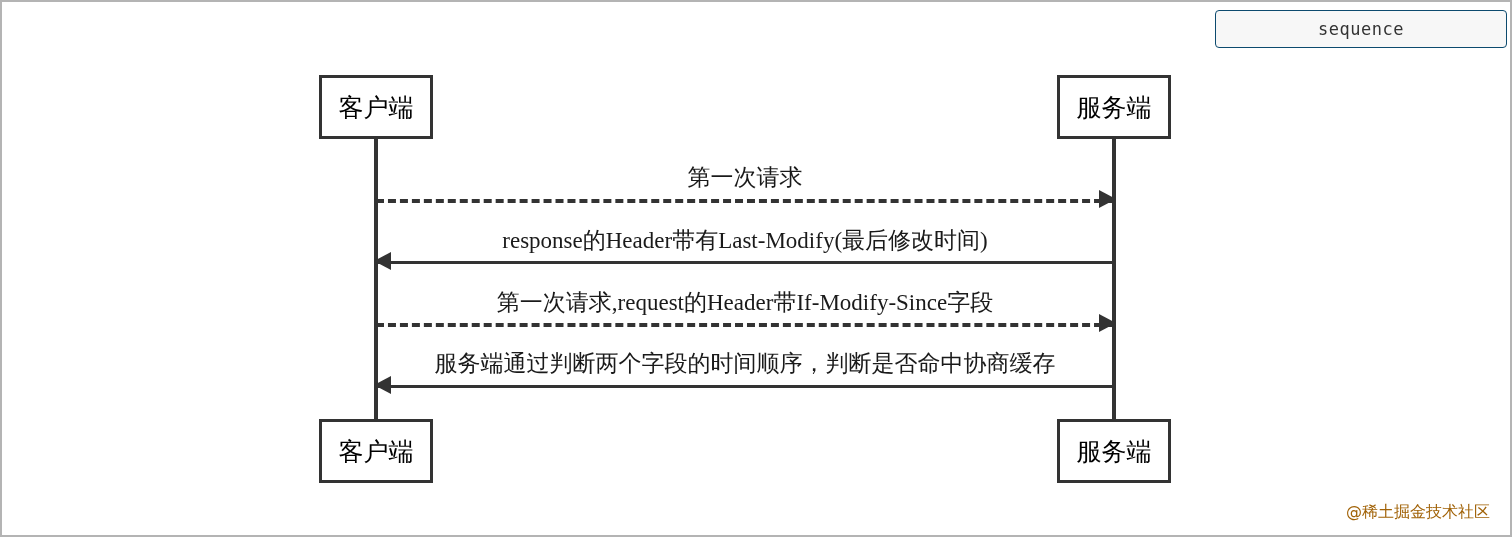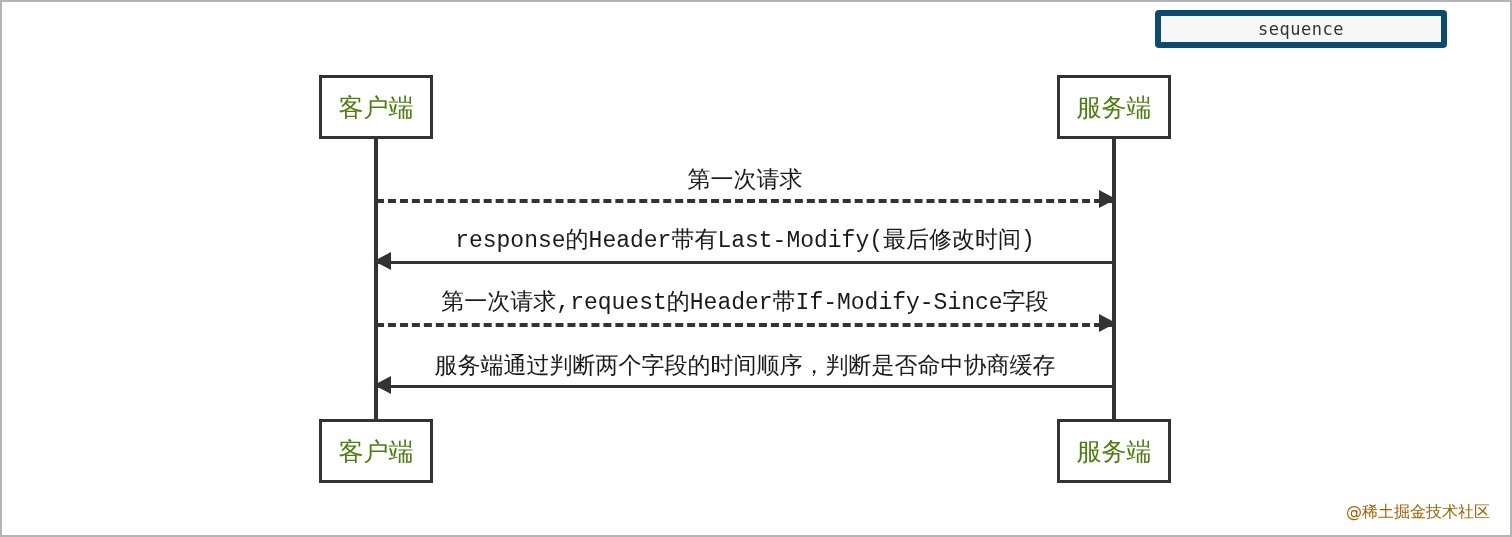--- a/index.html
+++ b/index.html
@@ -24,48 +24,48 @@
     top: 0;
     width: 1512px;
     height: 537px;
     box-sizing: border-box;
     border: 2px solid #b4b4b4;
     background: #ffffff;
   }
   
   .sequence-tag {
     position: absolute;
-    left: 1155px;
+    left: 1215px;
     top: 10px;
     width: 292px;
     height: 38px;
     box-sizing: border-box;
     background: #f7f7f7;
-    border: 6px solid #0c4a6e;
+    border: 1px solid #0c4a6e;
     border-radius: 4px;
     display: flex;
     align-items: center;
     justify-content: center;
     font-family: "DejaVu Sans Mono", "Liberation Mono", monospace;
     font-size: 17px;
     color: #333333;
     letter-spacing: 0.5px;
   }
   
   .participant {
     position: absolute;
     box-sizing: border-box;
     background: #ffffff;
     border: 3px solid #333333;
     display: flex;
     align-items: center;
     justify-content: center;
     font-family: "DejaVu Sans", "Liberation Sans", sans-serif;
     font-size: 25px;
-    color: #4d7c0f;
+    color: #000000;
     z-index: 3;
   }
   .p-client-top   { left: 319px; top: 75px;  width: 114px; height: 64px; }
   .p-server-top   { left: 1057px; top: 75px; width: 114px; height: 64px; }
   .p-client-bot   { left: 319px; top: 419px; width: 114px; height: 64px; }
   .p-server-bot   { left: 1057px; top: 419px; width: 114px; height: 64px; }
 
   
   .lifeline {
     position: absolute;
@@ -95,28 +95,28 @@
   .msg-line.dashed {
     border-top-style: dashed;
     border-top-width: 4px;
   }
   .msg-label {
     position: absolute;
     left: 0;
     width: 100%;
     bottom: 7px;
     text-align: center;
-    font-family: Liberation Mono, monospace;
+    font-family: Liberation Serif, serif;
     font-size: 23px;
     color: #1a1a1a;
     white-space: nowrap;
     line-height: 1.15;
   }
   .msg-label.cjk {
-    font-family: Liberation Sans, sans-serif;
+    font-family: Liberation Mono, monospace;
   }
   
   .arrow-head {
     position: absolute;
     width: 0;
     height: 0;
     top: -9px;
   }
   .arrow-head.right {
     right: -2px;

